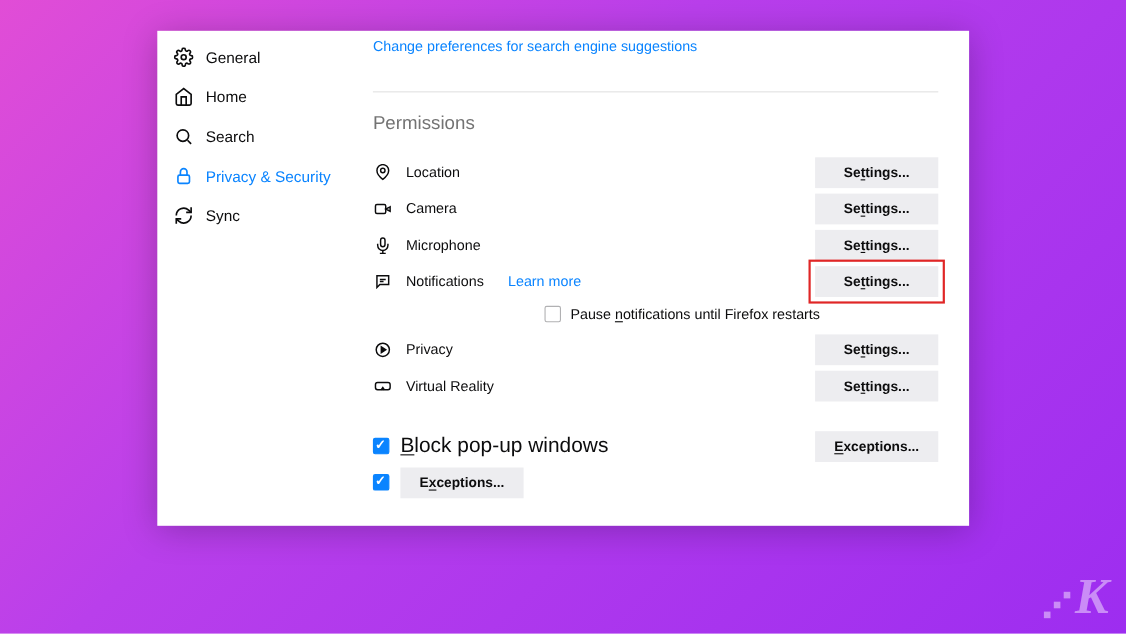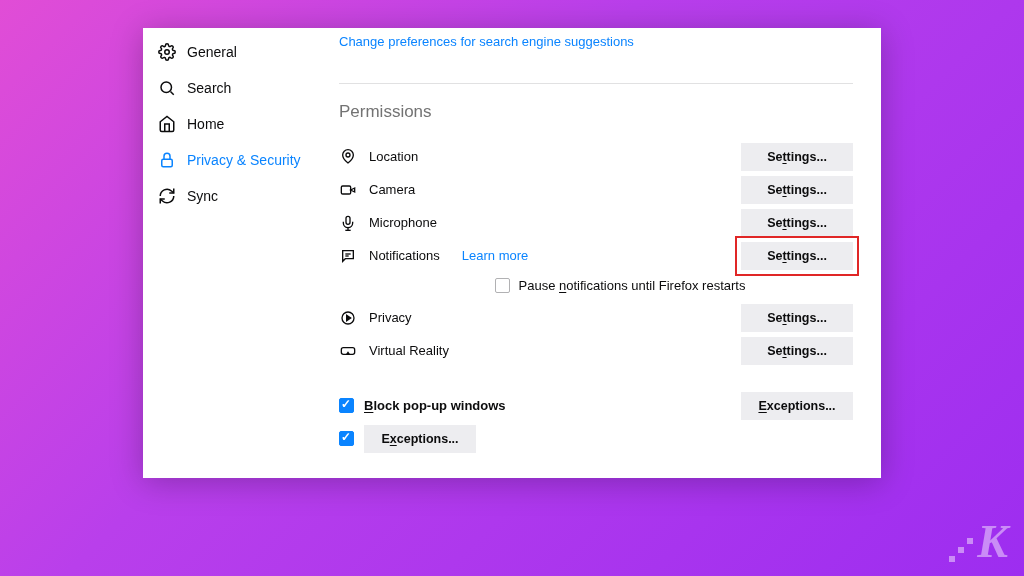--- a/index.html
+++ b/index.html
@@ -166,24 +166,23 @@
     .spacer {
       height: 22px;
     }
     .checkbox-row {
       display: flex;
       align-items: center;
       gap: 10px;
       height: 33px;
     }
     .checkbox-row .label {
-      font-size: 13px;
+      font-size: 19px;
       color: #0c0c0d;
       flex: 1;
-      font-weight: bold;
     }
     .u {
       text-decoration: underline;
       text-decoration-thickness: 1px;
       text-underline-offset: 2px;
     }
     .watermark {
       position: absolute;
       bottom: 8px;
       right: 16px;
@@ -222,34 +221,34 @@
         <svg viewBox="0 0 24 24" fill="none" stroke="#0c0c0d" stroke-width="2">
             <circle cx="12" cy="12" r="3"></circle>
             <path d="M19.4 15a1.65 1.65 0 0 0 .33 1.82l.06.06a2 2 0 1 1-2.83 2.83l-.06-.06a1.65 1.65 0 0 0-1.82-.33 1.65 1.65 0 0 0-1 1.51V21a2 2 0 0 1-4 0v-.09A1.65 1.65 0 0 0 9 19.4a1.65 1.65 0 0 0-1.82.33l-.06.06a2 2 0 1 1-2.83-2.83l.06-.06a1.65 1.65 0 0 0 .33-1.82 1.65 1.65 0 0 0-1.51-1H3a2 2 0 0 1 0-4h.09A1.65 1.65 0 0 0 4.6 9a1.65 1.65 0 0 0-.33-1.82l-.06-.06a2 2 0 1 1 2.83-2.83l.06.06a1.65 1.65 0 0 0 1.82.33H9a1.65 1.65 0 0 0 1-1.51V3a2 2 0 0 1 4 0v.09a1.65 1.65 0 0 0 1 1.51 1.65 1.65 0 0 0 1.82-.33l.06-.06a2 2 0 1 1 2.83 2.83l-.06.06a1.65 1.65 0 0 0-.33 1.82V9a1.65 1.65 0 0 0 1.51 1H21a2 2 0 0 1 0 4h-.09a1.65 1.65 0 0 0-1.51 1z"></path>
           </svg>
       </span>
       <span>General</span>
     </div>
     <div class="sidebar-item">
       <span class="icon">
         <svg viewBox="0 0 24 24" fill="none" stroke="#0c0c0d" stroke-width="2">
+            <path d="M3 9l9-7 9 7v11a2 2 0 0 1-2 2H5a2 2 0 0 1-2-2z"></path>
+            <polyline points="9 22 9 12 15 12 15 22"></polyline>
+          </svg>
+      </span>
+      <span>Home</span>
+    </div>
+    <div class="sidebar-item">
+      <span class="icon">
+        <svg viewBox="0 0 24 24" fill="none" stroke="#0c0c0d" stroke-width="2">
             <circle cx="11" cy="11" r="7"></circle>
             <line x1="21" y1="21" x2="16.65" y2="16.65"></line>
           </svg>
       </span>
       <span>Search</span>
-    </div>
-    <div class="sidebar-item">
-      <span class="icon">
-        <svg viewBox="0 0 24 24" fill="none" stroke="#0c0c0d" stroke-width="2">
-            <path d="M3 9l9-7 9 7v11a2 2 0 0 1-2 2H5a2 2 0 0 1-2-2z"></path>
-            <polyline points="9 22 9 12 15 12 15 22"></polyline>
-          </svg>
-      </span>
-      <span>Home</span>
     </div>
     <div class="sidebar-item active">
       <span class="icon">
         <svg viewBox="0 0 24 24" fill="none" stroke="#0a84ff" stroke-width="2">
             <rect x="5" y="11" width="14" height="10" rx="2"></rect>
             <path d="M8 11V7a4 4 0 0 1 8 0v4"></path>
           </svg>
       </span>
       <span>Privacy &amp; Security</span>
     </div>

